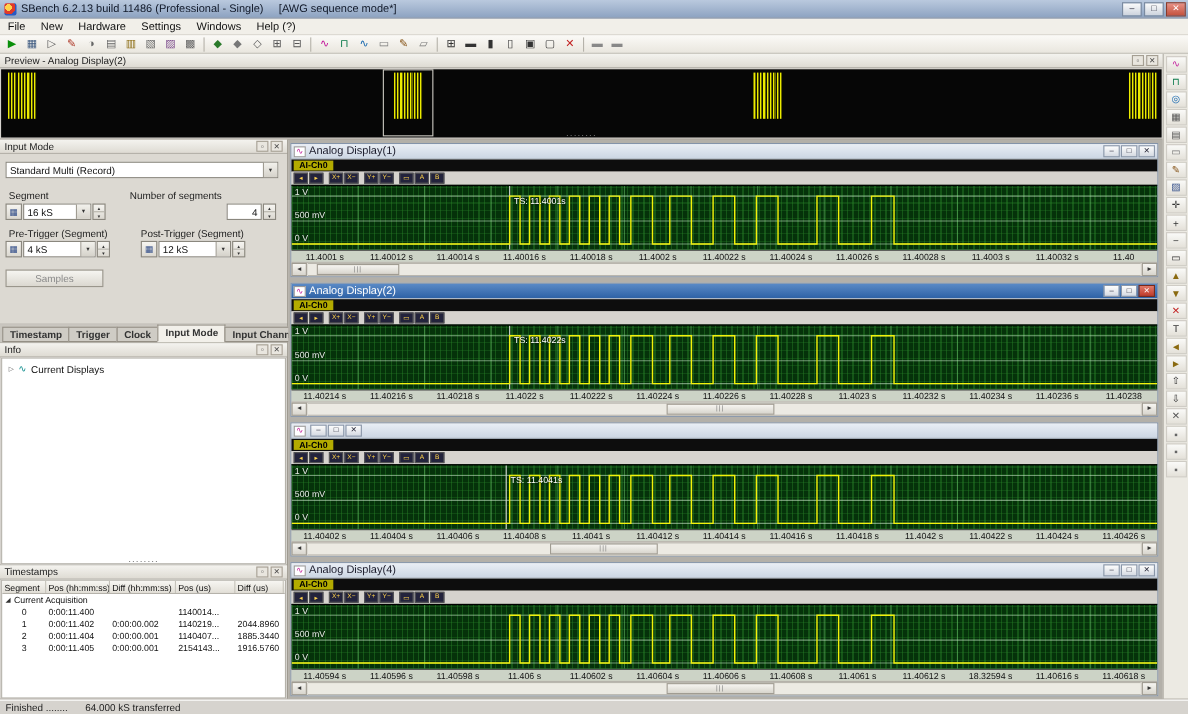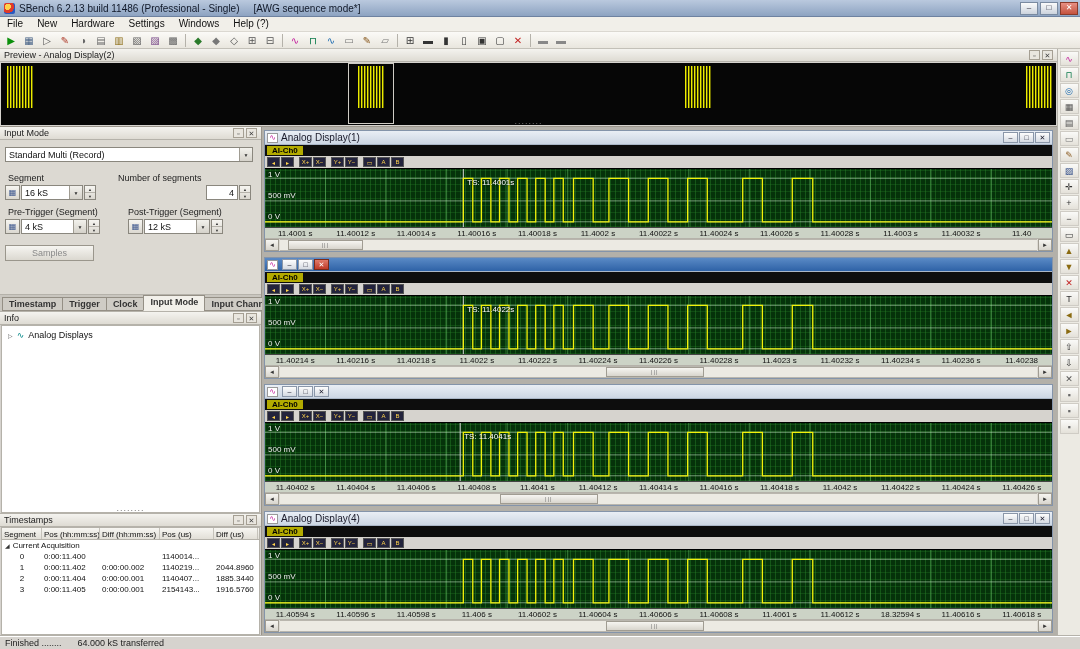--- a/index.html
+++ b/index.html
@@ -15,21 +15,21 @@
     background: radial-gradient(circle at 35% 35%, #ffd24a 0 30%, #e03a2a 31% 60%, #2a58c0 61% 100%); }
   .tb-mode { margin-left: 14px; }
   .caption-btns { margin-left: auto; display: flex; gap: 2px; }
   .cap-btn { width: 18px; height: 13px; border: 1px solid #7a8aa0;
     background: linear-gradient(#fbfbfb, #ccd3dd); font-size: 8px; line-height: 8px;
     display: flex; align-items: center; justify-content: center; color: #223; }
   .cap-btn.close { background: linear-gradient(#e89084, #c4523e); color: #fff; border-color: #8a3a2a; }
 
   
   .menubar { position: absolute; top: 17px; left: 0; right: 0; height: 15px; background: #f1efe9;
-    border-bottom: 1px solid #dbd8d1; display: flex; font-size: 10px; }
+    border-bottom: 1px solid #dbd8d1; display: flex; align-items: center; font-size: 10px; }
   .menu-item { padding: 1px 7px; }
   .toolbar { position: absolute; top: 32px; left: 0; right: 0; height: 17px;
     background: linear-gradient(#fbfaf7, #e9e6de); border-bottom: 1px solid #c3c0b8;
     display: flex; align-items: center; padding-left: 2px; }
   .tb-btn { width: 18px; height: 16px; display: flex; align-items: center; justify-content: center;
     font-size: 10px; border: 1px solid transparent; }
   .tb-sep { width: 1px; height: 13px; background: #b5b2aa; margin: 0 3px; }
 
   
   .panel-header { height: 13px; background: linear-gradient(#f4f3ef, #dedbd3);
@@ -347,21 +347,21 @@
         <span>Info</span>
         <span class="ph-btns">
           <span class="ph-btn">▫</span>
           <span class="ph-btn">✕</span>
         </span>
       </div>
       <div class="info-body">
         <div class="tree-item">
           <span class="tree-exp">▷</span>
           <span class="tree-ico">∿</span>
-          <span>Analog Displays</span>
+          <span>Current Displays</span>
         </div>
         <div class="dots info-dots">........</div>
       </div>
     </div>
 
     <div class="ts-panel">
       <div class="panel-header">
         <span>Timestamps</span>
         <span class="ph-btns">
           <span class="ph-btn">▫</span>
@@ -484,20 +484,21 @@
           <span class="sc-btn">◄</span>
           <span class="sc-track">
             <span class="sc-thumb" style="left: 1%; width: 10%;">|||</span>
           </span>
           <span class="sc-btn">►</span>
         </div>
       </div>
       <div class="dw active" style="top: 130px;">
         <div class="dw-titlebar">
           <span class="dw-icon">∿</span>
+          <span class="dw-title">Analog Display(2)</span>
           <span class="dw-ctrls">
             <span class="dw-btn">–</span>
             <span class="dw-btn">□</span>
             <span class="dw-btn close">✕</span>
           </span>
         </div>
         <div class="dw-channel">
           <span class="ch-badge">AI-Ch0</span>
         </div>
         <div class="dw-minibar">

